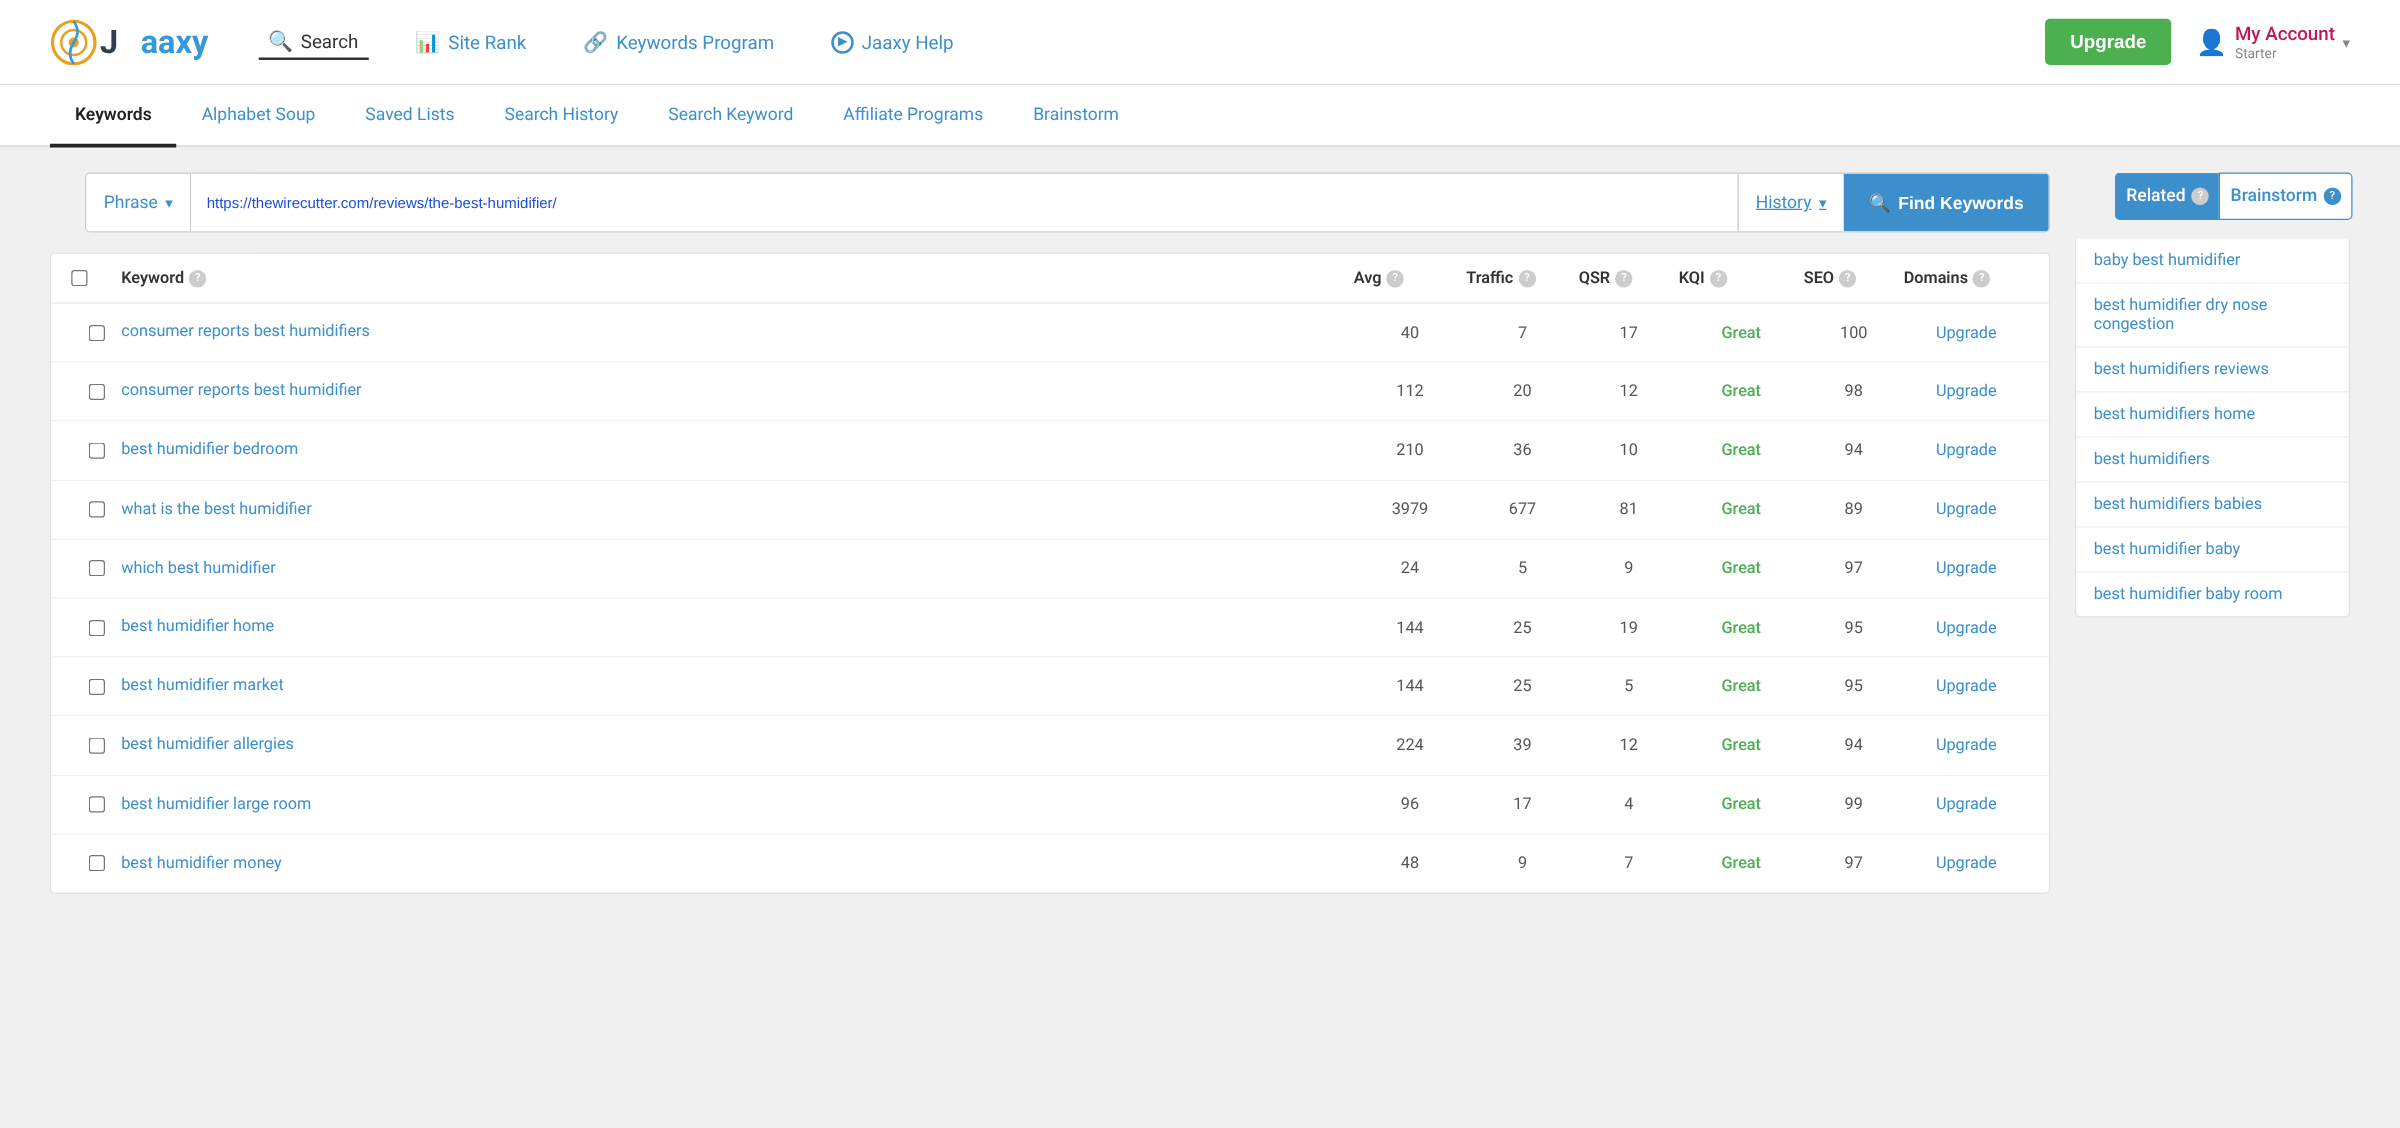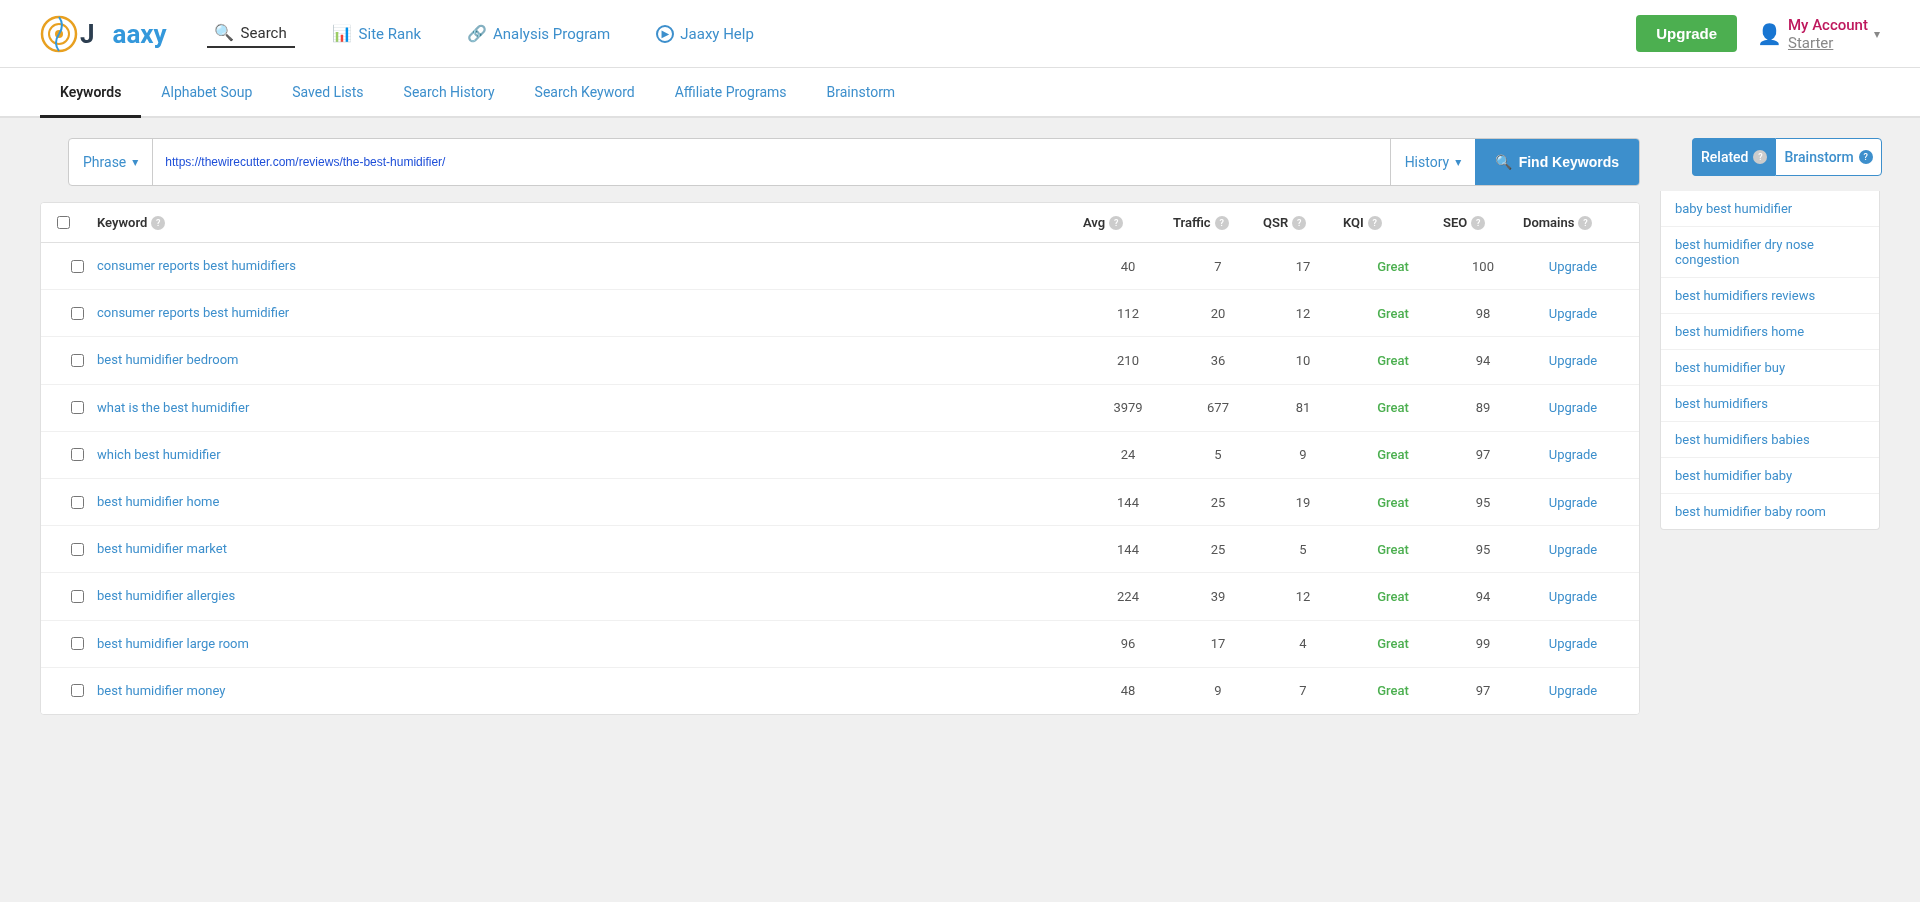--- a/index.html
+++ b/index.html
@@ -66,21 +66,21 @@
       cursor: pointer;
     }
     .account-item {
       display: flex;
       align-items: center;
       gap: 6px;
       color: #555;
       cursor: pointer;
     }
     .account-item .account-name { font-size: 15px; font-weight: 500; color: #be185d; }
-    .account-item .account-tier { font-size: 15px; color: #888; text-decoration: underline; }
+    .account-item .account-tier { font-size: 11px; color: #888; }
 
     
     .sub-nav {
       background: #fff;
       border-bottom: 2px solid #e0e0e0;
       padding: 0 40px;
       display: flex;
       align-items: center;
       height: 50px;
       gap: 0;
@@ -153,20 +153,21 @@
       display: flex;
       align-items: center;
       gap: 6px;
       padding: 0 14px;
       color: #3d8fcc;
       border-left: 1px solid #ccc;
       height: 100%;
       cursor: pointer;
       font-size: 14px;
       white-space: nowrap;
+      text-decoration: underline;
     }
     .find-keywords-btn {
       background: #3d8fcc;
       color: #fff;
       border: none;
       padding: 0 20px;
       height: 100%;
       font-size: 14px;
       font-weight: 600;
       cursor: pointer;
@@ -302,21 +303,21 @@
     <span>Search</span>
   </nav>
 
   <nav class="nav-item">
     <span style="font-size:16px;">📊</span>
     <span>Site Rank</span>
   </nav>
 
   <nav class="nav-item">
     <span style="font-size:16px;">🔗</span>
-    <span>Analysis Program</span>
+    <span>Keywords Program</span>
   </nav>
 
   <nav class="nav-item">
     <span style="font-size:15px; display:inline-block; width:18px; height:18px; border-radius:50%; border:2px solid #3d8fcc; text-align:center; line-height:14px; font-size:10px; color:#3d8fcc;">▶</span>
     <span>Jaaxy Help</span>
   </nav>
 
   <div class="header-right">
     <button class="upgrade-btn">Upgrade</button>
     <div class="account-item">
@@ -543,21 +544,20 @@
       <div class="related-tab inactive">
         <span>Brainstorm</span>
         <span class="info-icon" style="background:#3d8fcc;">?</span>
       </div>
     </div>
     <div class="related-list" id="related-list">
         <div class="related-item">baby best humidifier</div>
         <div class="related-item">best humidifier dry nose congestion</div>
         <div class="related-item">best humidifiers reviews</div>
         <div class="related-item">best humidifiers home</div>
-        <div class="related-item">best humidifier buy</div>
         <div class="related-item">best humidifiers</div>
         <div class="related-item">best humidifiers babies</div>
         <div class="related-item">best humidifier baby</div>
         <div class="related-item">best humidifier baby room</div>
       </div>
   </div>
 
 </div>
 
 </body></html>

